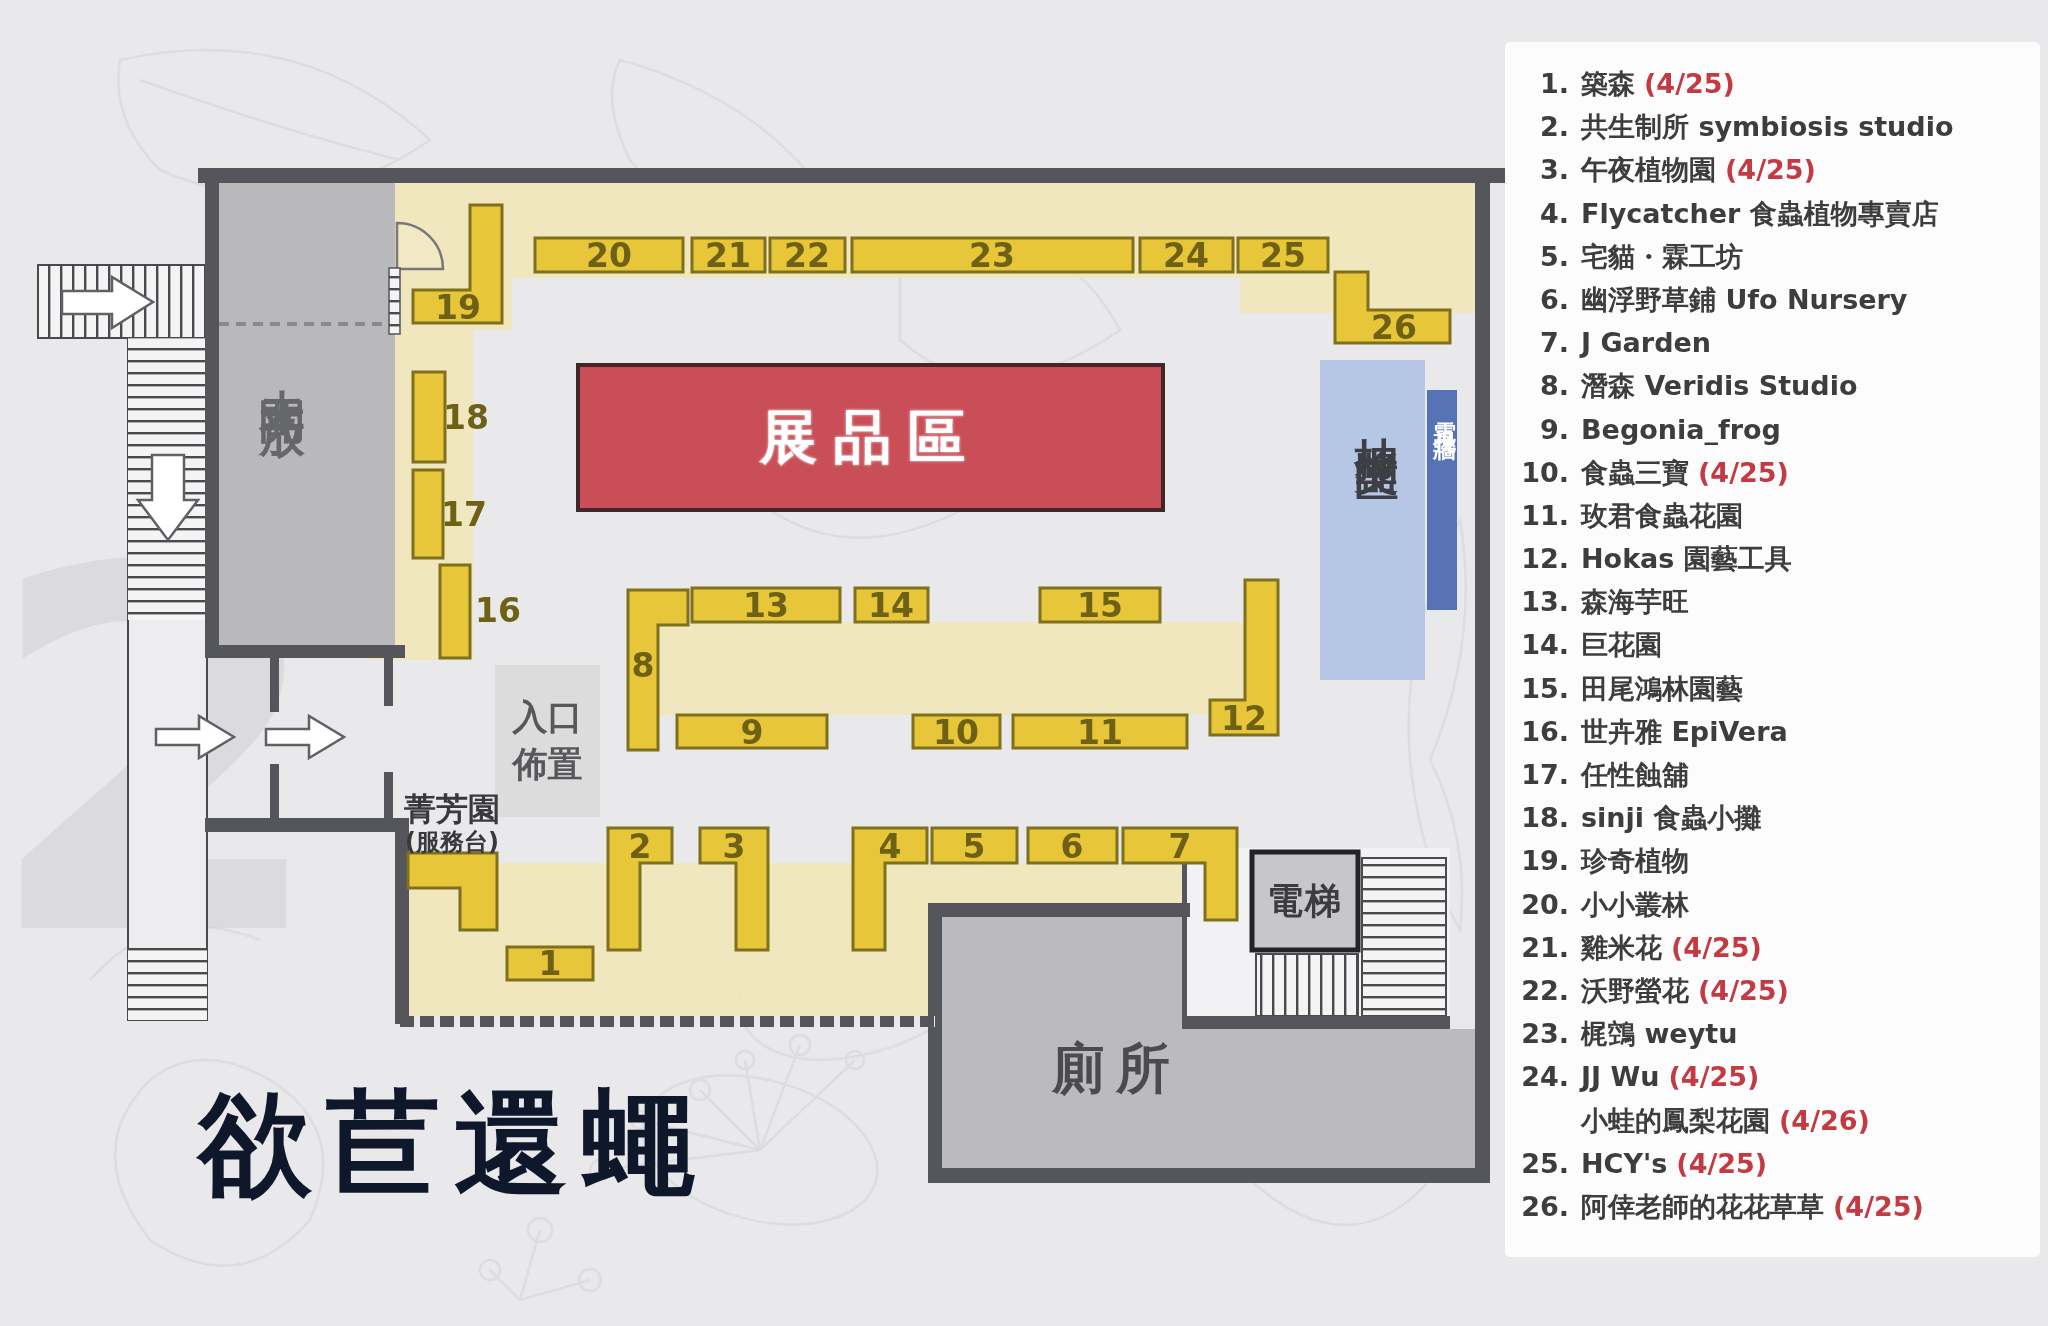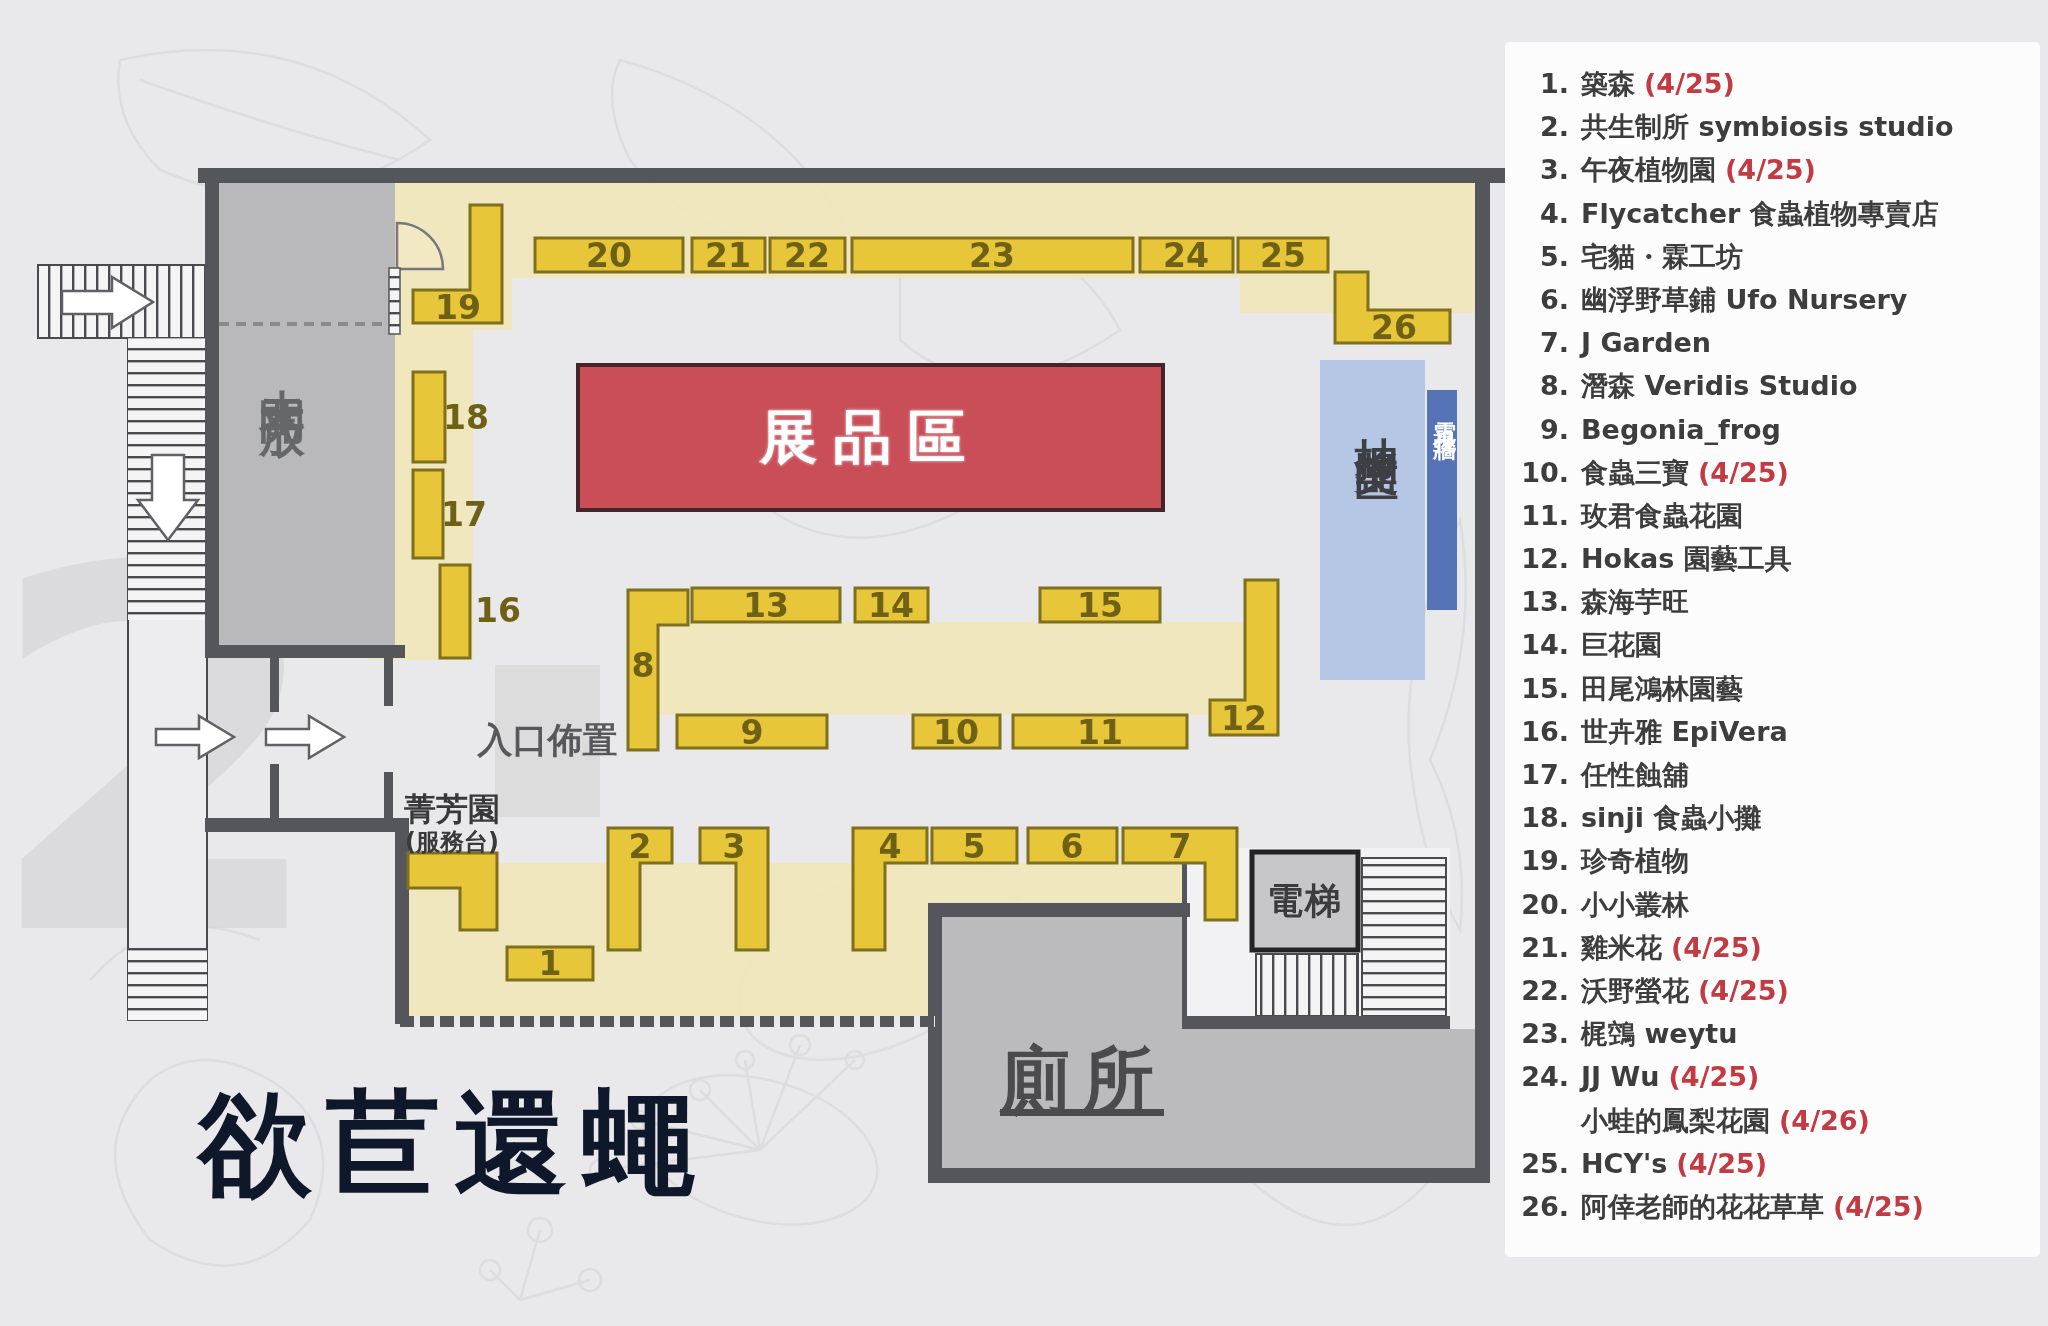--- a/index.html
+++ b/index.html
@@ -22,31 +22,31 @@
   .map-label{z-index:2;color:#4b4b4f;font-weight:bold;white-space:nowrap;}
   .vtext{writing-mode:vertical-rl;text-orientation:upright;}
   #lbl-closed{left:252px;top:352px;font-size:46px;letter-spacing:12px;color:#66676b;}
   #lbl-exhibit{
     left:578px;top:365px;width:585px;height:145px;display:flex;align-items:center;justify-content:center;
     font-size:58px;letter-spacing:16px;color:#ffffff;text-shadow:0 0 3px rgba(255,255,255,.85);
   }
   #lbl-raffle{left:1348px;top:402px;font-size:44px;letter-spacing:12px;color:#3d3f44;}
   #lbl-tv{left:1430px;top:404px;font-size:23px;letter-spacing:7px;color:#ffffff;}
   #lbl-entrance{
-    left:495px;top:665px;width:105px;height:152px;display:flex;flex-direction:row;
+    left:495px;top:665px;width:105px;height:152px;display:flex;flex-direction:column;
     align-items:center;justify-content:center;font-size:35px;line-height:1.35;color:#58585c;
   }
   #lbl-service{left:392px;top:790px;width:120px;text-align:center;color:#39393c;line-height:1.2;}
   #lbl-service .l1{font-size:32px;font-family:Liberation Serif, serif;}
   #lbl-service .l2{font-size:24px;}
   #lbl-elevator{
     left:1252px;top:852px;width:106px;height:98px;display:flex;align-items:center;justify-content:center;
     font-size:36px;letter-spacing:2px;color:#3c3c40;
   }
-  #lbl-toilet{left:1000px;top:1033px;width:180px;text-align:left;font-size:72px;letter-spacing:10px;color:#4b4b4f;text-decoration:underline;}
+  #lbl-toilet{left:1000px;top:1033px;width:180px;text-align:right;font-size:54px;letter-spacing:10px;color:#4b4b4f;}
   #title{
     left:198px;top:1068px;z-index:2;font-size:114px;font-weight:bold;
     letter-spacing:14px;color:#0f172a;
   }
   
   .bl{
     position:absolute;z-index:2;transform:translate(-50%,-50%);
     font-size:33px;font-weight:bold;color:#6e6115;white-space:nowrap;
   }
   

